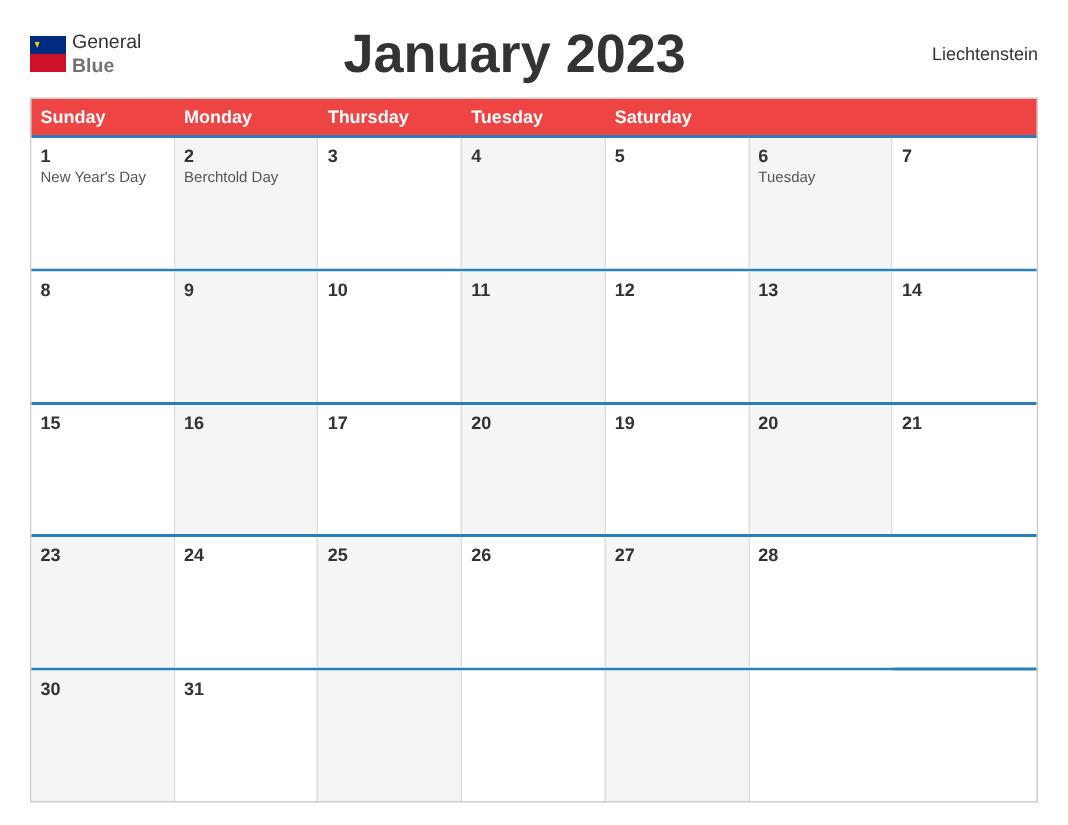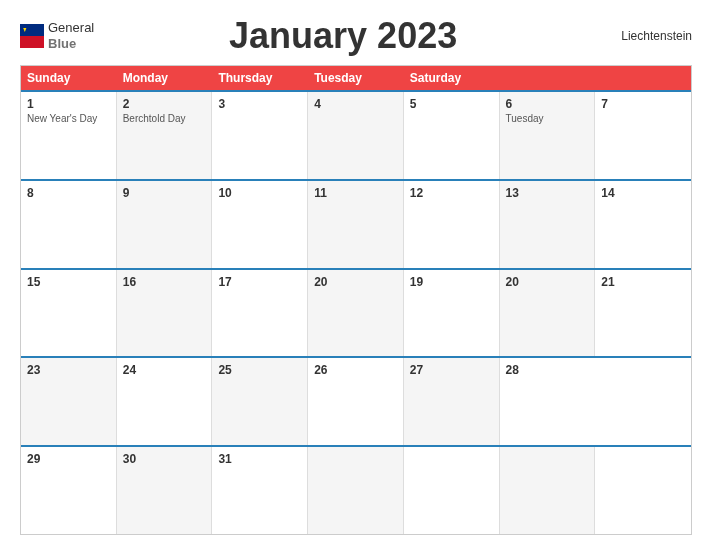--- a/index.html
+++ b/index.html
@@ -248,23 +248,20 @@
             <span class="day-number">26</span>
           </div>
           <div class="day-cell alt-bg">
             <span class="day-number">27</span>
           </div>
           <div class="day-cell">
             <span class="day-number">28</span>
           </div>
         </div>
         <div class="week-row">
-          <div class="day-cell">
-            <span class="day-number">29</span>
-          </div>
           <div class="day-cell alt-bg">
             <span class="day-number">30</span>
           </div>
           <div class="day-cell">
             <span class="day-number">31</span>
           </div>
           <div class="day-cell alt-bg outside-month"></div>
           <div class="day-cell outside-month"></div>
           <div class="day-cell alt-bg outside-month"></div>
           <div class="day-cell outside-month"></div>

